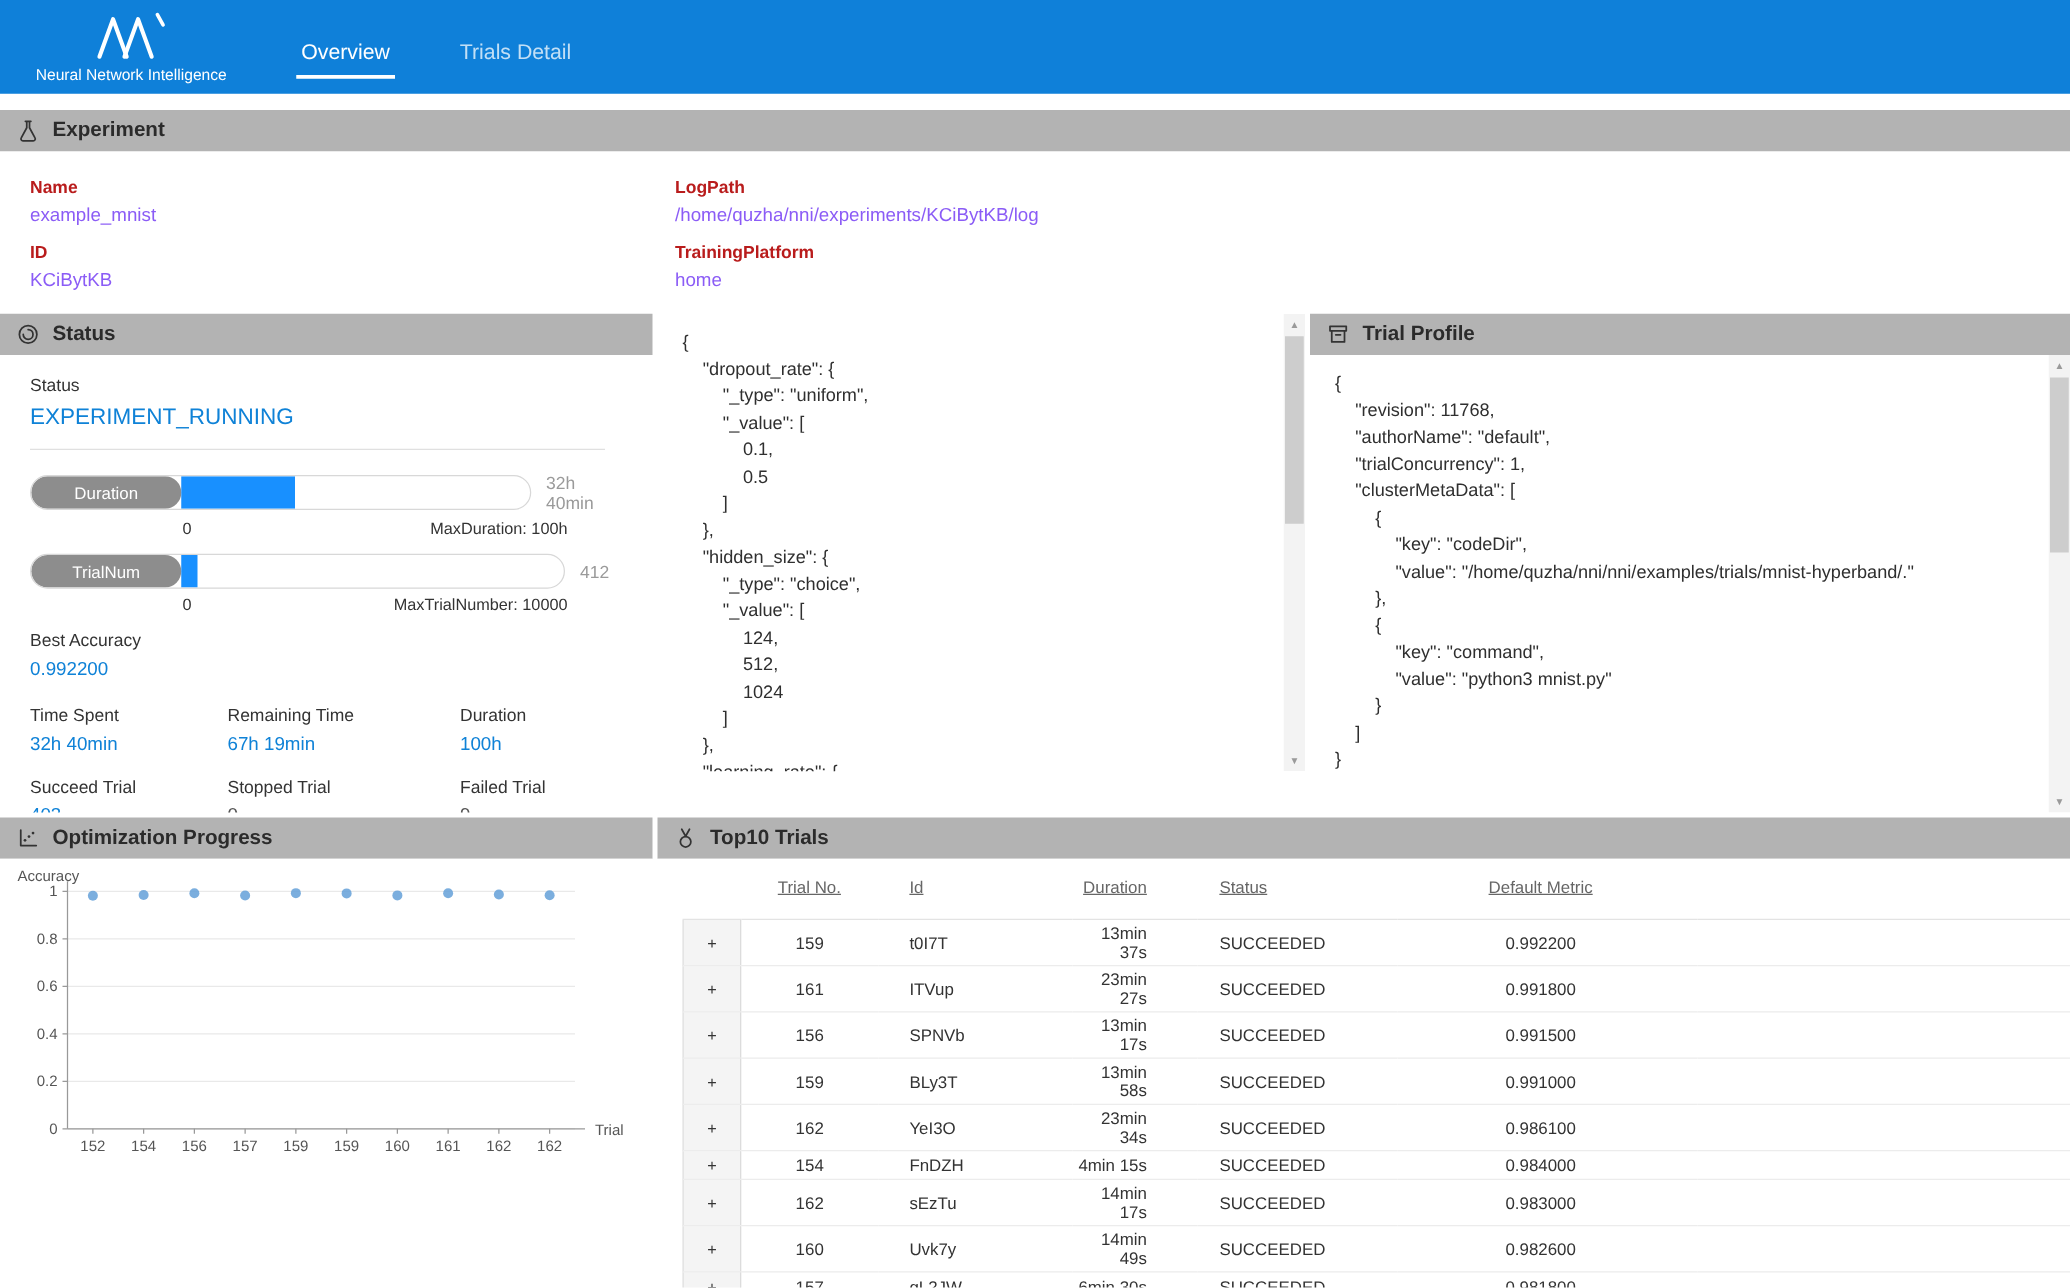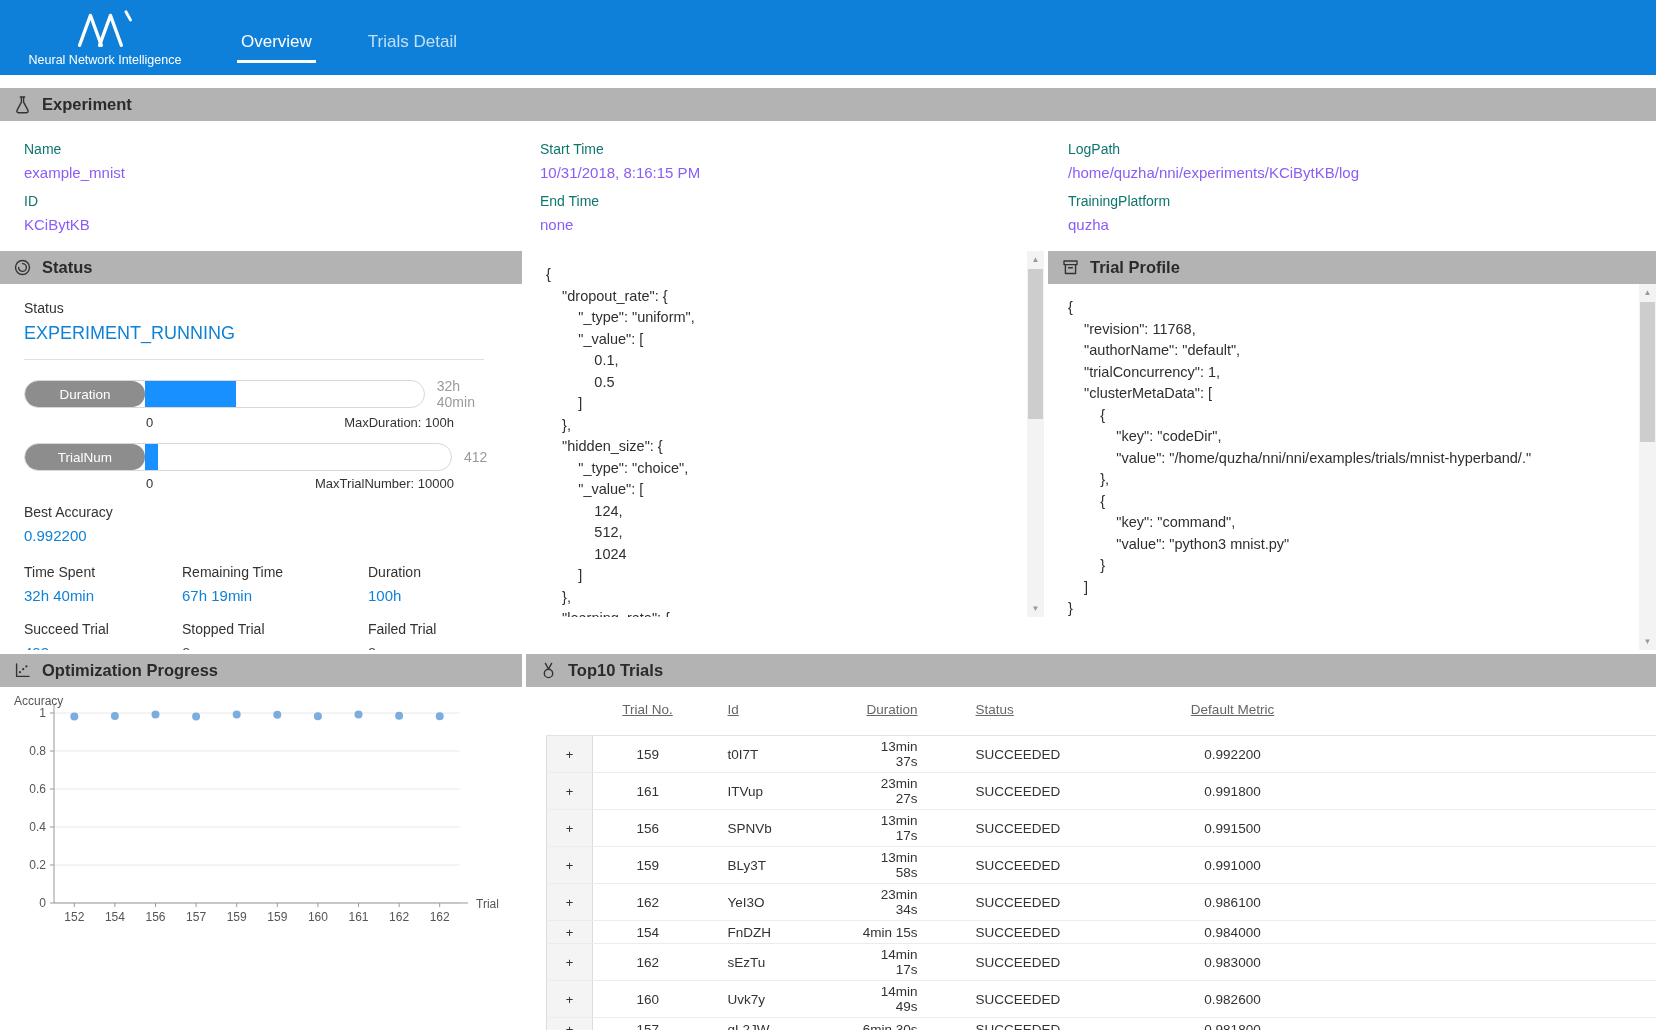--- a/index.html
+++ b/index.html
@@ -29,21 +29,21 @@
   .panel-header svg { width:19px; height:19px; stroke:#333; fill:none; stroke-width:1.4; stroke-linecap:round; stroke-linejoin:round; }
   .row { display:grid; gap:4px; margin-top:4px; }
   .middle-row { grid-template-columns:522px 518px 1fr; }
   .bottom-row { grid-template-columns:522px 1fr; }
   .panel-body { position:relative; height:366px; overflow:hidden; background:#fff; }
   .bottom-row .panel-body { height:362px; }
 
   
   .experiment { margin-top:13px; }
   .exp-grid { display:grid; grid-template-columns:516px 528px 1fr; padding:8px 0 14px 24px; }
-  .field-label { font-size:14px; font-weight:400; color:#0f766e; margin-top:12px; }
+  .field-label { font-size:14px; font-weight:700; color:#b91c1c; margin-top:12px; }
   .field-value { font-size:15px; color:#8b5cf6; margin-top:7px; }
 
   
   .status-body { padding:16px 24px 0; }
   .small-label { font-size:14px; color:#333; }
   .status-value { color:#0f82d7; font-size:18px; margin-top:7px; }
   .divider { border:none; border-top:1px solid #e0e0e0; margin:15px 0 18px; width:460px; }
   .bar-row { display:flex; align-items:center; }
   .bar-track { width:428px; height:28px; border:1px solid #d8d8d8; border-radius:14px; display:flex; overflow:hidden; background:#fff; }
   .bar-pill { width:120px; background:#8d8d8d; color:#fff; font-size:13.5px; display:flex; align-items:center; justify-content:center; border-radius:14px; flex-shrink:0; }
@@ -116,30 +116,24 @@
       <span>Experiment</span>
     </div>
     <div class="exp-grid">
       <div>
         <div class="field-label">Name</div>
         <div class="field-value">example_mnist</div>
         <div class="field-label">ID</div>
         <div class="field-value">KCiBytKB</div>
       </div>
       <div>
-        <div class="field-label">Start Time</div>
-        <div class="field-value">10/31/2018, 8:16:15 PM</div>
-        <div class="field-label">End Time</div>
-        <div class="field-value">none</div>
-      </div>
-      <div>
         <div class="field-label">LogPath</div>
         <div class="field-value">/home/quzha/nni/experiments/KCiBytKB/log</div>
         <div class="field-label">TrainingPlatform</div>
-        <div class="field-value">quzha</div>
+        <div class="field-value">home</div>
       </div>
     </div>
   </section>
 
   <div class="row middle-row">
 
     <section class="panel">
       <div class="panel-header">
         <svg viewBox="0 0 19 19">
           <circle cx="9.5" cy="9.5" r="7"></circle>

